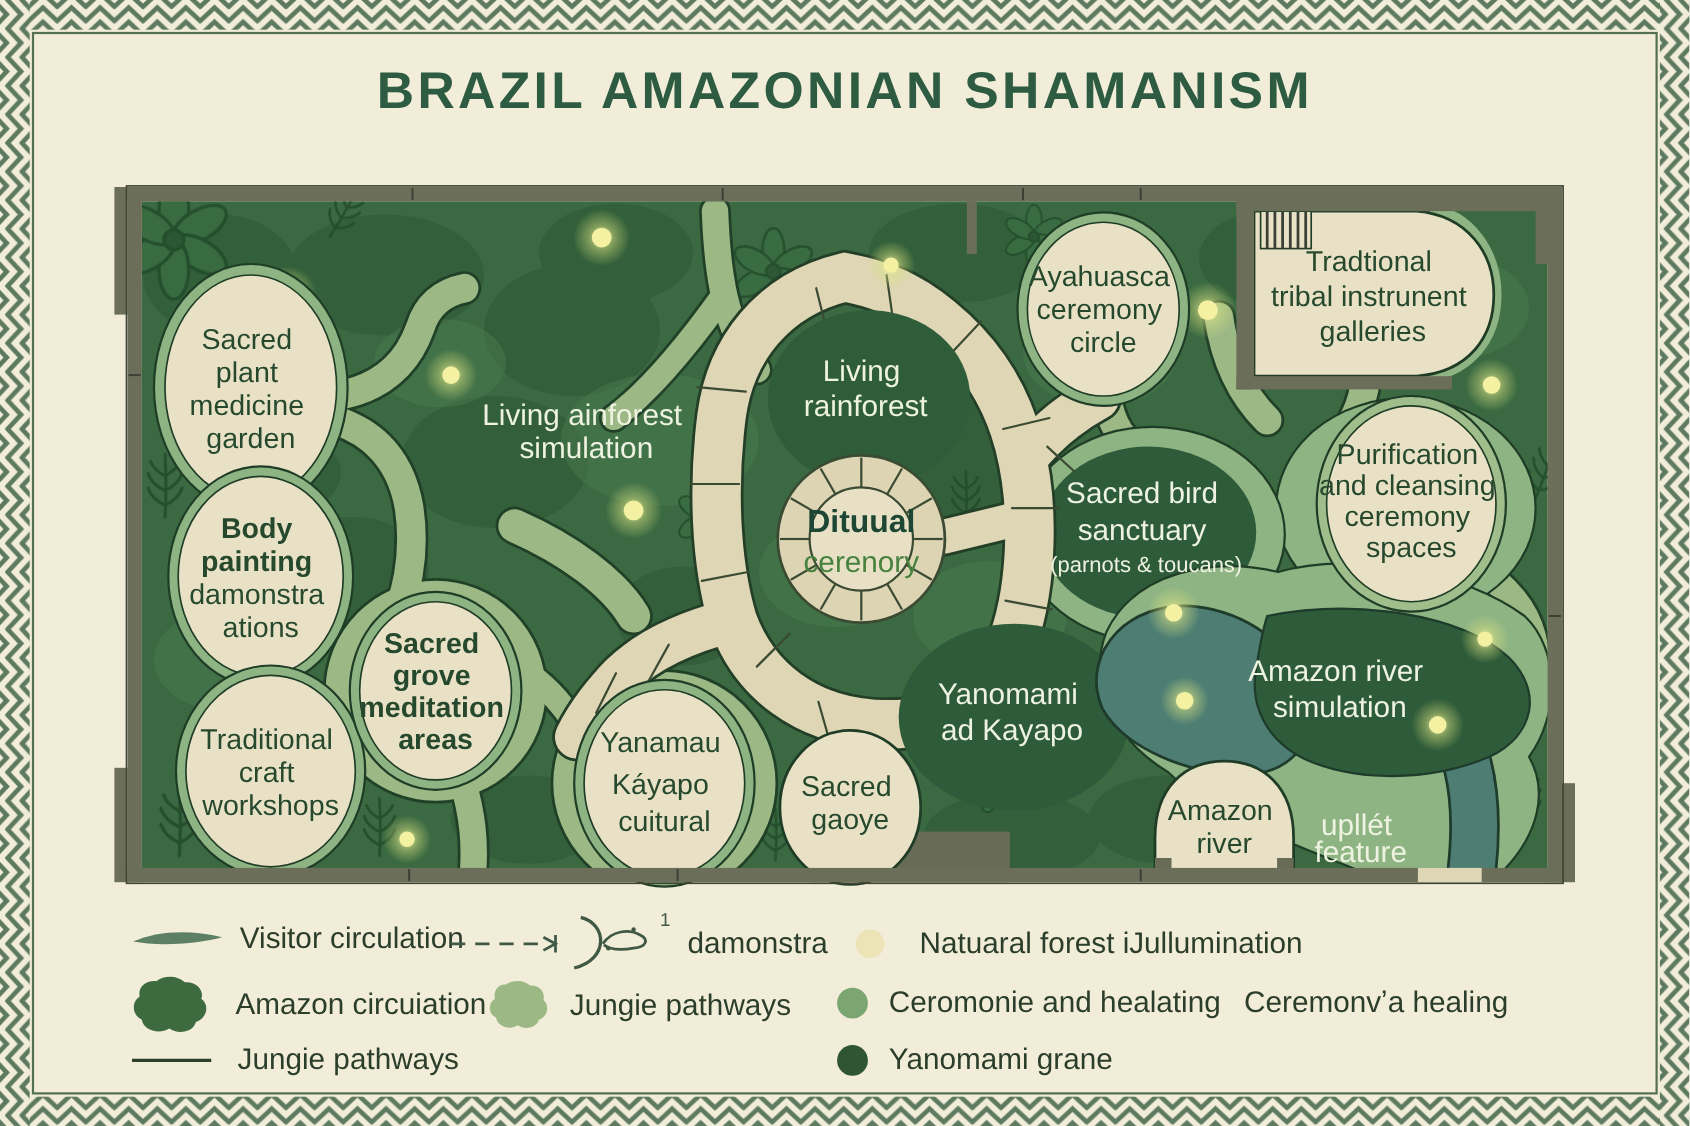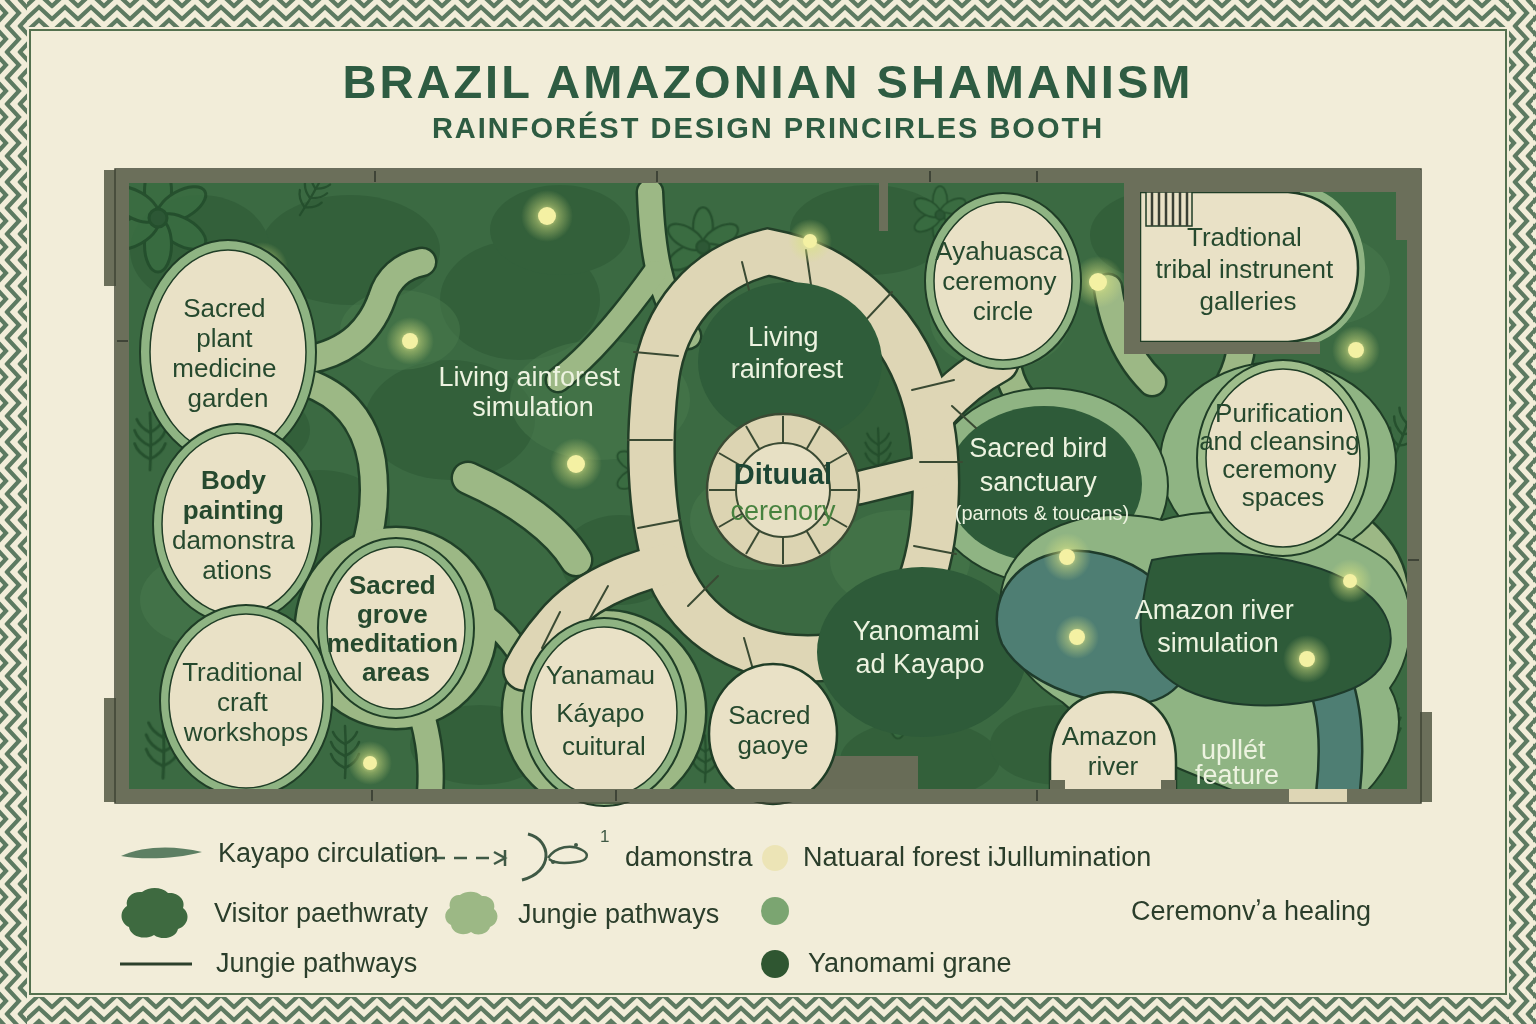--- a/index.html
+++ b/index.html
@@ -69,21 +69,20 @@
       </g>
     </defs>
     <rect x="0" y="0" width="1536" height="27" fill="url(#zzh)"></rect>
     <rect x="0" y="997" width="1536" height="27" fill="url(#zzh)"></rect>
     <rect x="0" y="0" width="27" height="1024" fill="url(#zzv)"></rect>
     <rect x="1509" y="0" width="27" height="1024" fill="url(#zzv)"></rect>
     <rect x="30" y="30" width="1476" height="964" fill="none" stroke="#54714f" stroke-width="2"></rect>
   </svg>
 
   <div class="abs title">BRAZIL AMAZONIAN SHAMANISM</div>
-  <div class="abs subtitle">RAINFORÉST DESIGN PRINCIRLES BOOTH</div>
 
   <svg class="abs" style="top:0;left:0" width="1536" height="1024">
 
     <rect x="129" y="183" width="1278" height="608" fill="#3b6a42"></rect>
 
     <g clip-path="url(#mapclip)">
 
       <g>
         <g fill="#2d5835" opacity="0.55">
           <ellipse cx="350" cy="250" rx="90" ry="55"></ellipse>
@@ -431,57 +430,58 @@
         <tspan x="783" y="520">cerenory</tspan>
       </text>
     </g>
   </svg>
 
   <div>
     <div class="leg" style="left:118px;top:838px;gap:12px">
       <svg width="88" height="26">
         <path d="M3,15 C25,5 55,4 84,11 C58,18 24,19 3,15 Z" fill="#5d7f63"></path>
       </svg>
-      <span>Kayapo circulation</span>
+      <span>Visitor circulation</span>
     </div>
     <div class="leg" style="left:408px;top:828px;gap:12px">
       <svg width="205" height="58">
         <line x1="2" y1="30" x2="86" y2="30" stroke="#3f5945" stroke-width="2.5" stroke-dasharray="13 9"></line>
         <path d="M86,24 L97,30 L86,36 M97,22 L97,38" fill="none" stroke="#3f5945" stroke-width="2.5"></path>
         <path d="M120,6 C144,12 146,44 114,52" fill="none" stroke="#3f5945" stroke-width="3"></path>
         <path d="M140,30 C148,18 164,16 174,22 C182,26 180,33 168,34 C156,36 146,35 141,31" fill="none" stroke="#3f5945" stroke-width="2.5"></path>
         <circle cx="145" cy="34" r="2" fill="#3f5945"></circle>
           <circle cx="168" cy="17" r="2" fill="#3f5945"></circle>
         <text x="192" y="14" font-size="17" fill="#3f5945">1</text>
       </svg>
       <span>damonstra</span>
     </div>
-    <div class="leg" style="left:760px;top:842px;gap:13px">
+    <div class="leg" style="left:776px;top:842px;gap:30px">
       <svg width="30" height="30">
         <circle cx="15" cy="15" r="13" fill="#ece4b6"></circle>
       </svg>
       <span>Natuaral forest iJullumination</span>
     </div>
 
     <div class="leg" style="left:116px;top:884px;gap:18px">
       <svg width="80" height="58">
         <path d="M26,8 C34,2 46,3 52,9 C62,8 70,16 67,24 C75,30 72,42 62,45 C60,54 46,57 38,51 C28,57 14,52 13,43 C4,39 3,27 11,22 C9,13 17,7 26,8 Z" fill="#3e6a40"></path>
       </svg>
-      <span>Visitor paethwraty</span>
+      <span>Amazon circuiation</span>
     </div>
     <div class="leg" style="left:440px;top:888px;gap:16px">
       <svg width="62" height="52">
         <path d="M20,7 C27,2 37,3 42,8 C50,7 56,14 54,21 C60,26 58,36 50,39 C48,46 37,49 31,44 C23,49 12,45 11,37 C4,34 3,24 10,20 C8,12 14,6 20,7 Z" fill="#9cb885"></path>
       </svg>
       <span>Jungie pathways</span>
     </div>
     <div class="leg" style="left:760px;top:896px;gap:18px">
       <svg width="30" height="30">
         <circle cx="15" cy="15" r="14" fill="#7ba571"></circle>
       </svg>
+      <span>Ceromonie and healating</span>
     </div>
     <div class="leg" style="left:1131px;top:896px">
       <span>Ceremonvʼa healing</span>
     </div>
 
     <div class="leg" style="left:118px;top:948px;gap:22px">
       <svg width="76" height="10">
         <line x1="2" y1="5" x2="74" y2="5" stroke="#2c402c" stroke-width="3"></line>
       </svg>
       <span>Jungie pathways</span>

